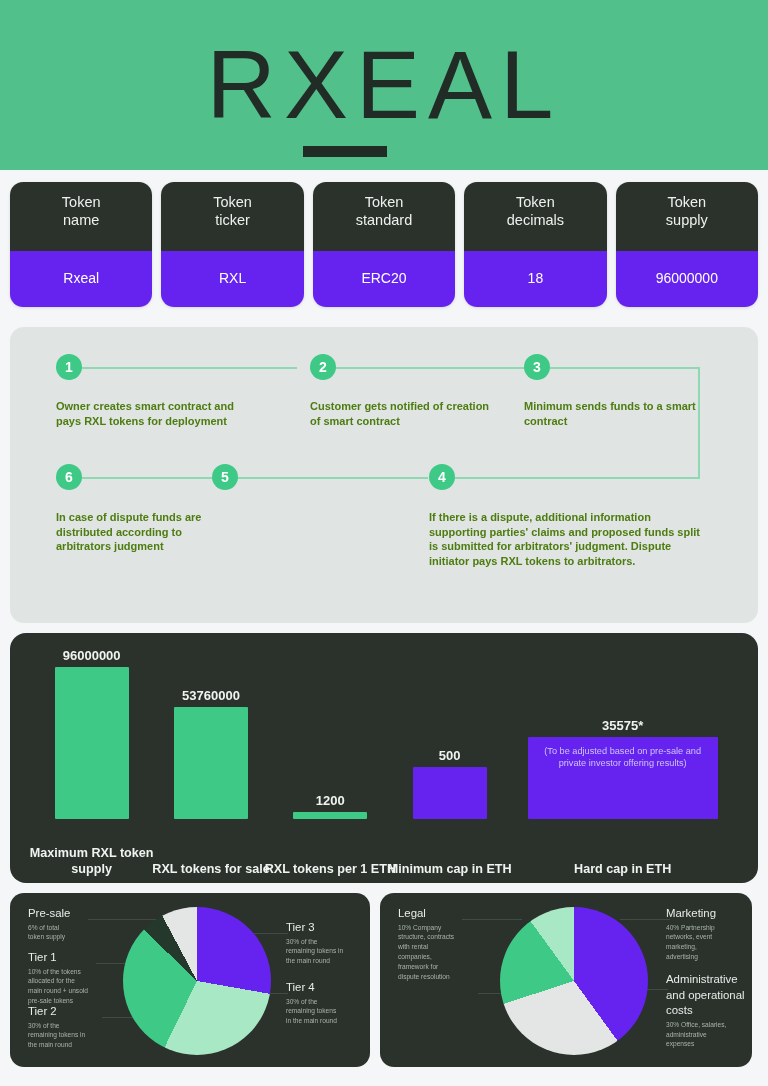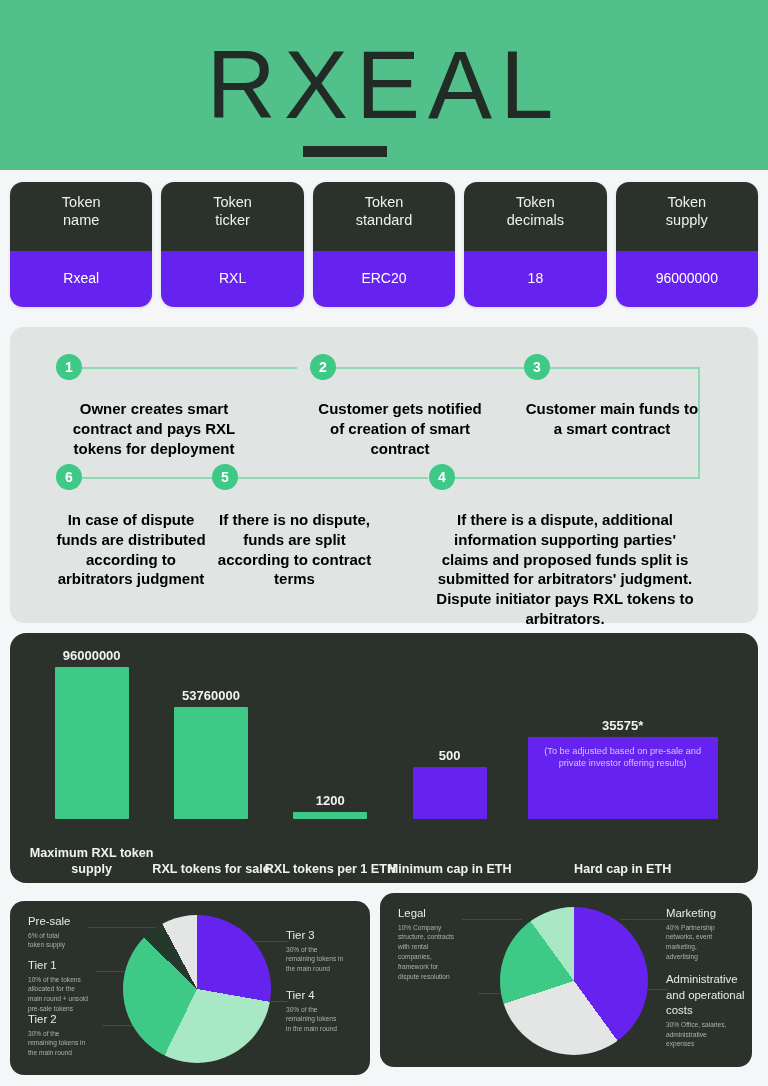--- a/index.html
+++ b/index.html
@@ -57,23 +57,22 @@
     padding:0;
   }
   .flow-inner{position:relative;width:100%;height:100%;}
   .badge{
     position:absolute;width:26px;height:26px;border-radius:50%;
     background:#3ec987;color:#fff;font-size:14px;font-weight:700;
     display:flex;align-items:center;justify-content:center;
     z-index:3;
   }
   .step-txt{
-    position:absolute;color:#000000;font-size:15px;line-height:1.32;
+    position:absolute;color:#4d7c0f;font-size:11px;line-height:1.32;
     font-weight:600;
-    text-align:center;
   }
   .ln{position:absolute;background:#8ed9b3;z-index:1;}
   
   .barpanel{
     margin:10px 10px 0 10px;
     background:#2b322c;border-radius:16px;
     height:250px;position:relative;
   }
   .bars{
     position:absolute;left:0;right:0;bottom:0;top:0;
@@ -100,21 +99,21 @@
     font-weight:600;
   }
   
   .pies{
     display:flex;gap:10px;margin:10px 10px 0 10px;
   }
   .piepanel{
     background:#2b322c;border-radius:14px;
     position:relative;height:174px;overflow:hidden;
   }
-  .piepanel.left{width:360px;margin-top:8px;}
+  .piepanel.left{width:360px;}
   .piepanel.right{width:372px;}
   .pie{
     position:absolute;border-radius:50%;
   }
   .leaderline{position:absolute;background:#414a43;height:1px;}
   .lbl{position:absolute;}
   .lbl .t{
     color:#e9ecea;font-size:11.4px;font-weight:500;margin-bottom:3px;
     line-height:1.1;
   }
@@ -181,27 +180,26 @@
   <span class="ln" style="left:228px;top:150px;width:190px;height:2px;"></span>
   <span class="ln" style="left:72px;top:150px;width:160px;height:2px;"></span>
 
   <span class="badge" style="left:46px;top:27px;">1</span>
   <div class="step-txt" style="left:46px;top:72px;width:196px;">Owner creates smart contract and pays RXL tokens for deployment</div>
 
   <span class="badge" style="left:300px;top:27px;">2</span>
   <div class="step-txt" style="left:300px;top:72px;width:180px;">Customer gets notified of creation of smart contract</div>
 
   <span class="badge" style="left:514px;top:27px;">3</span>
-  <div class="step-txt" style="left:514px;top:72px;width:176px;">Customer main funds to a smart contract</div>
+  <div class="step-txt" style="left:514px;top:72px;width:176px;">Minimum sends funds to a smart contract</div>
 
   <span class="badge" style="left:46px;top:137px;">6</span>
   <div class="step-txt" style="left:46px;top:183px;width:150px;">In case of dispute funds are distributed according to arbitrators judgment</div>
 
   <span class="badge" style="left:202px;top:137px;">5</span>
-  <div class="step-txt" style="left:202px;top:183px;width:165px;">If there is no dispute, funds are split according to contract terms</div>
 
   <span class="badge" style="left:419px;top:137px;">4</span>
   <div class="step-txt" style="left:419px;top:183px;width:272px;">If there is a dispute, additional information supporting parties' claims and proposed funds split is submitted for arbitrators' judgment. Dispute initiator pays RXL tokens to arbitrators.</div>
  </div>
 </div>
 
 <div class="barpanel">
   <div class="bars">
     <div class="barcol">
       <span class="barval">96000000</span>

